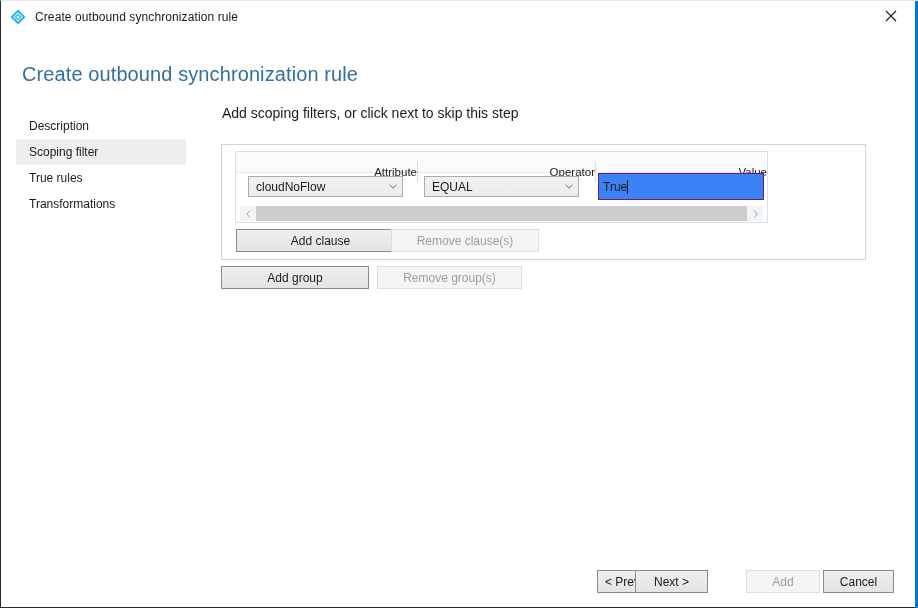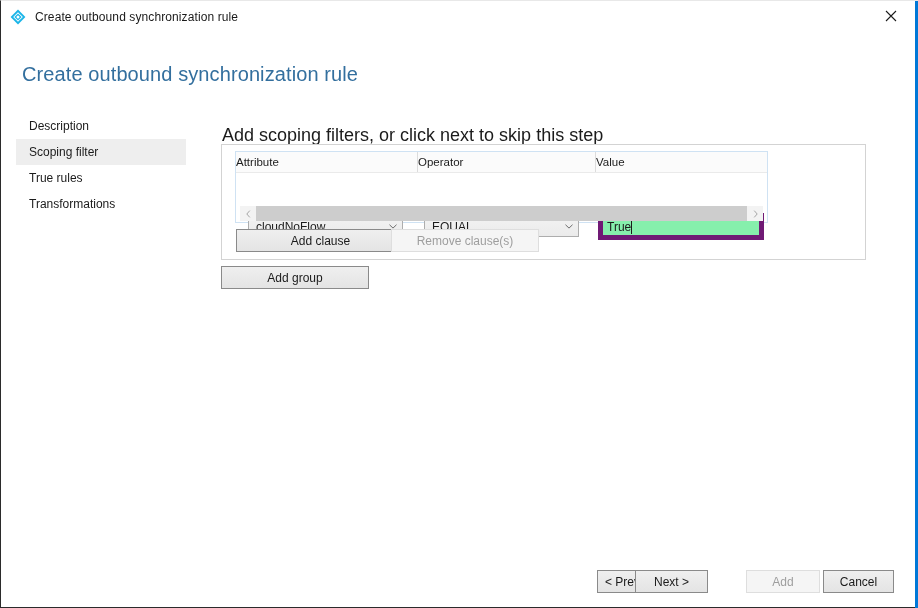--- a/index.html
+++ b/index.html
@@ -98,22 +98,22 @@
     white-space: nowrap;
     cursor: default;
   }
   .nav-item.selected {
     background: #eeeeee;
   }
 
   
   #main-heading {
     position: absolute;
-    left: 221px; top: 124px;
-    font-size: 18px;
+    left: 221px; top: 104px;
+    font-size: 14px;
     color: #1b1b1b;
     white-space: nowrap;
   }
 
   
   #group-box {
     position: absolute;
     left: 220px; top: 143px;
     width: 645px;
     height: 116px;
@@ -139,38 +139,38 @@
     left: 0; top: 0;
     width: 531px;
     height: 20px;
     display: flex;
     background: #fbfbfb;
     border-bottom: 1px solid #eaeaea;
   }
   .col-header {
     height: 20px;
     line-height: 20px;
-    text-align: left;
+    text-align: right;
     font-size: 11.5px;
     color: #1b1b1b;
     border-right: 1px solid #dcdcdc;
     box-sizing: border-box;
     cursor: default;
+    margin-top: 10px;
   }
   .col-header.attribute { width: 182px; }
   .col-header.operator  { width: 178px; }
   .col-header.value     { width: 171px; border-right: none; }
 
   
   #clause-row {
     position: absolute;
     left: 0; top: 21px;
     width: 531px;
     height: 28px;
-    margin-top: 40px;
   }
   .combo {
     position: absolute;
     top: 3px;
     height: 21px;
     box-sizing: border-box;
     background: linear-gradient(to bottom, #f2f2f2 0%, #ebebeb 100%);
     border: 1px solid #adadad;
     display: flex;
     align-items: center;
@@ -193,22 +193,22 @@
   }
   #attribute-combo { left: 12px;  width: 155px; }
   #operator-combo  { left: 188px; width: 155px; }
 
   #value-input {
     position: absolute;
     left: 362px; top: 0px;
     width: 166px;
     height: 27px;
     box-sizing: border-box;
-    border: 5px solid #701a75;
-    background: #86efac;
+    border: 1px solid #701a75;
+    background: #3b82f6;
     display: flex;
     align-items: center;
     cursor: text;
   }
   #value-input .value-text {
     padding-left: 4px;
     font-size: 12px;
     color: #1b1b1b;
     white-space: nowrap;
   }
@@ -396,20 +396,23 @@
     </div>
     <div class="btn disabled" id="remove-clause-button">
       <span>Remove clause(s)</span>
     </div>
 
   </div>
 
   <div class="btn enabled" id="add-group-button">
     <span>Add group</span>
   </div>
+  <div class="btn disabled" id="remove-group-button">
+    <span>Remove group(s)</span>
+  </div>
 
   <div id="bottom-bar">
     <div class="btn enabled" id="previous-button">
       <span>&lt; Previous</span>
     </div>
     <div class="btn enabled" id="next-button">
       <span>Next &gt;</span>
     </div>
     <div class="btn disabled" id="add-button">
       <span>Add</span>

